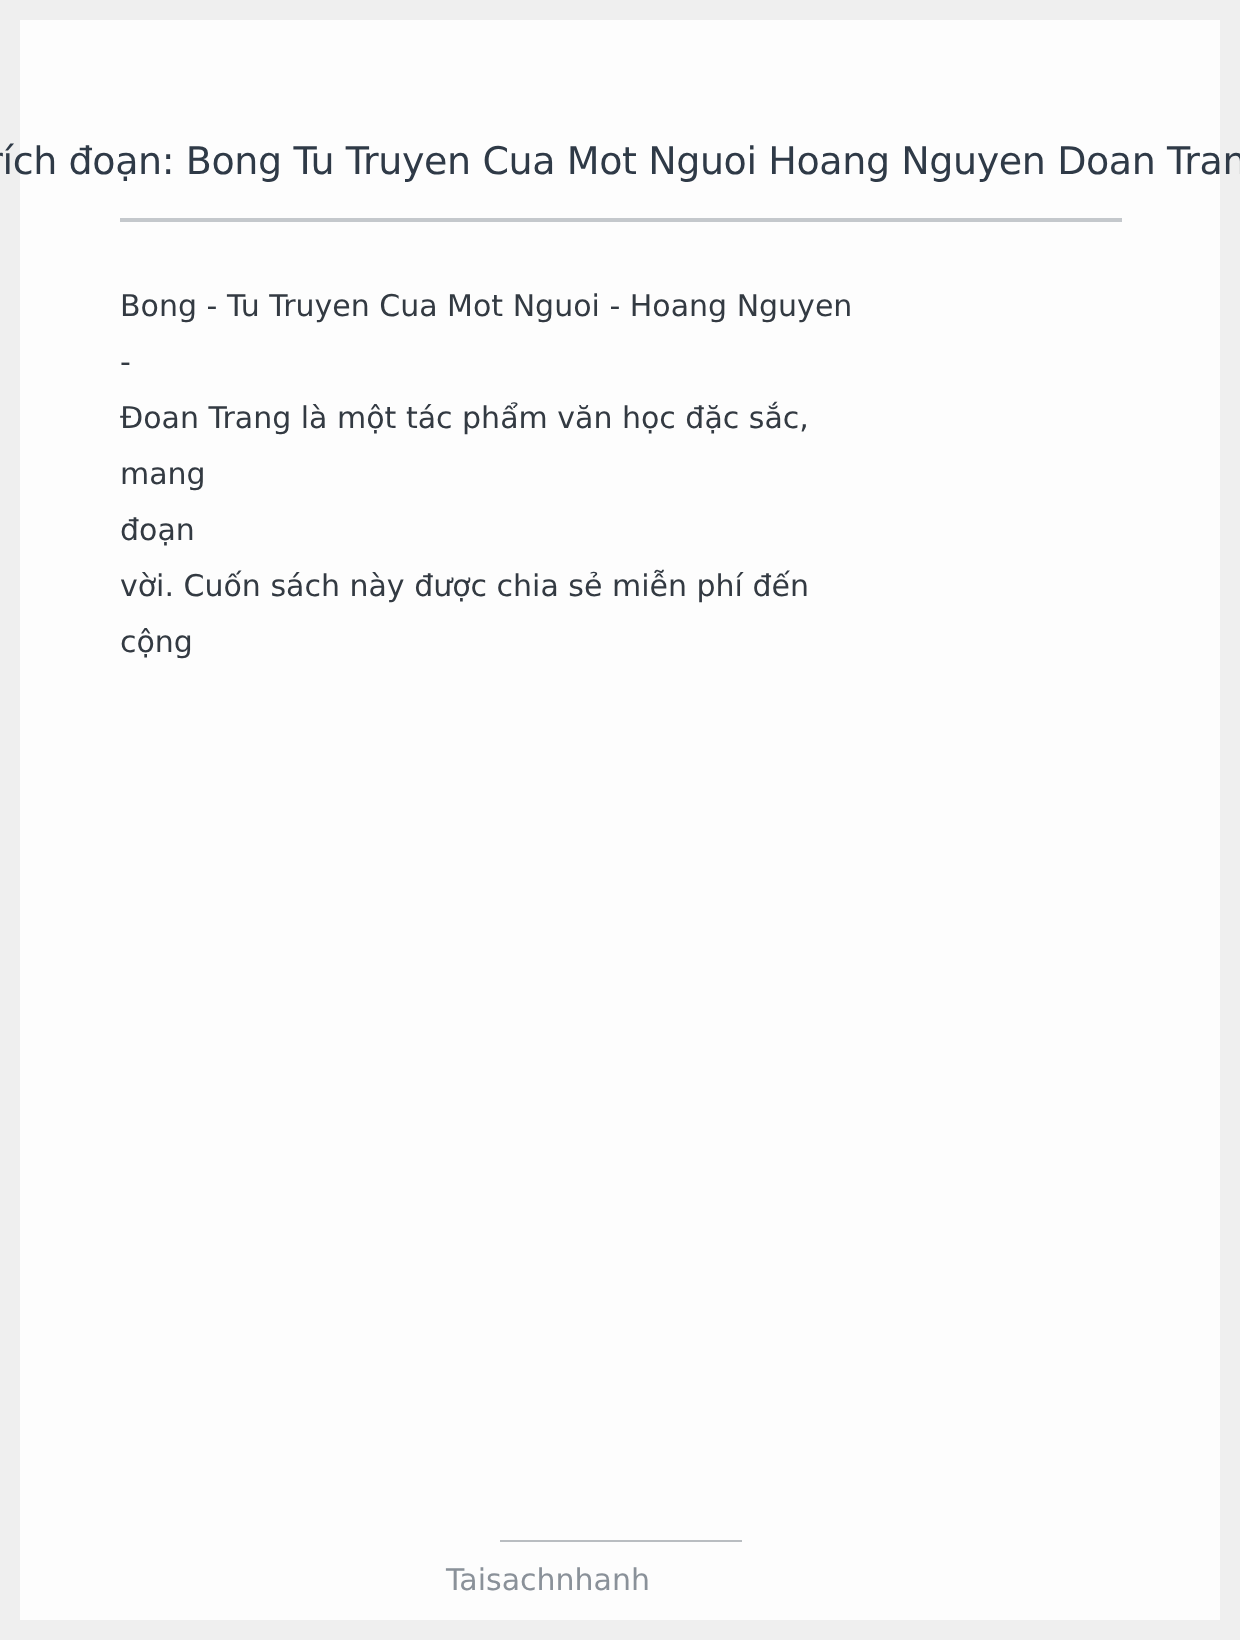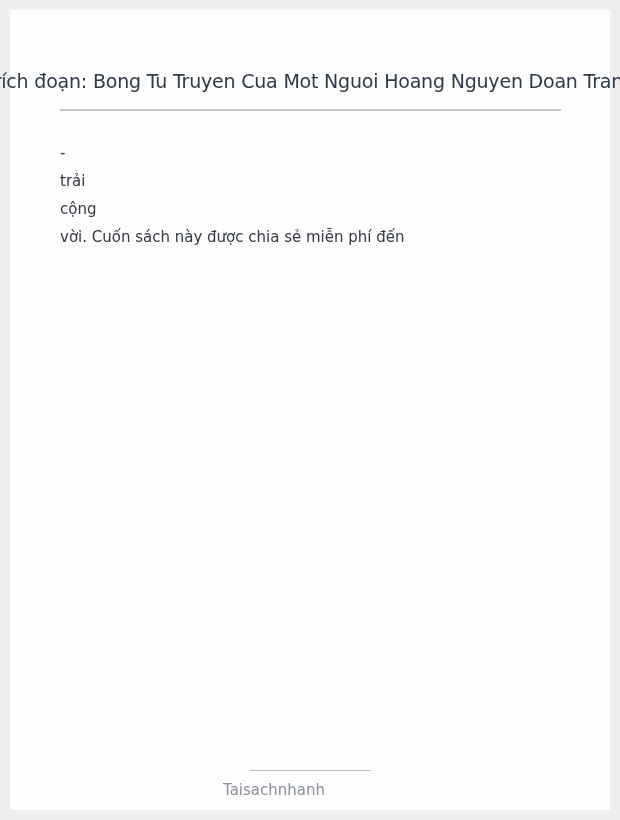--- a/index.html
+++ b/index.html
@@ -83,20 +83,23 @@
 
 <div class="card"></div>
 
 <div class="title-wrap">
   <div class="title">Trích đoạn: Bong Tu Truyen Cua Mot Nguoi Hoang Nguyen Doan Trang</div>
 </div>
 
 <div class="title-rule"></div>
 
 <div class="body-text">
+  <span class="line">Bong - Tu Truyen Cua Mot Nguoi - Hoang Nguyen</span>
   <span class="line">-</span>
-  <span class="line">trải</span>
+  <span class="line">Đoan Trang là một tác phẩm văn học đặc sắc,</span>
+  <span class="line">mang</span>
+  <span class="line">đoạn</span>
+  <span class="line">vời. Cuốn sách này được chia sẻ miễn phí đến</span>
   <span class="line">cộng</span>
-  <span class="line">vời. Cuốn sách này được chia sẻ miễn phí đến</span>
 </div>
 
 <div class="footer-rule"></div>
 <div class="footer">Taisachnhanh</div>
 
 </body></html>

